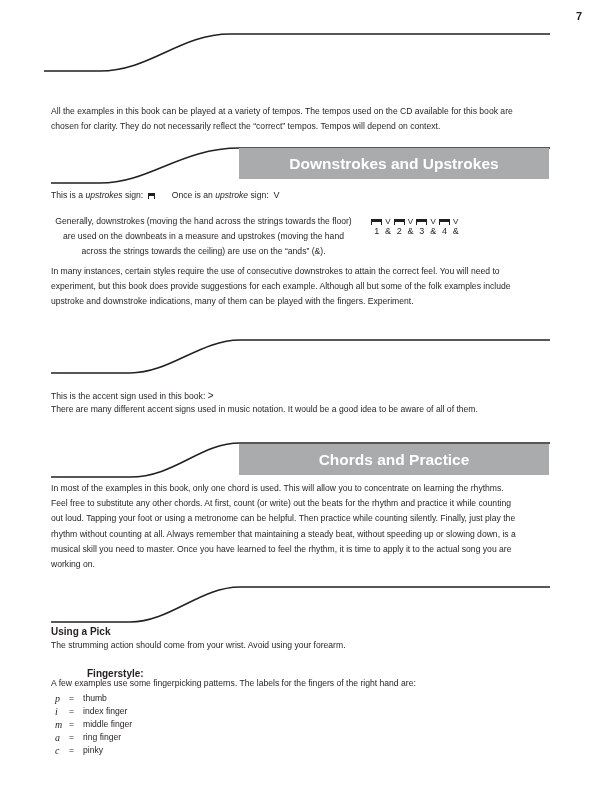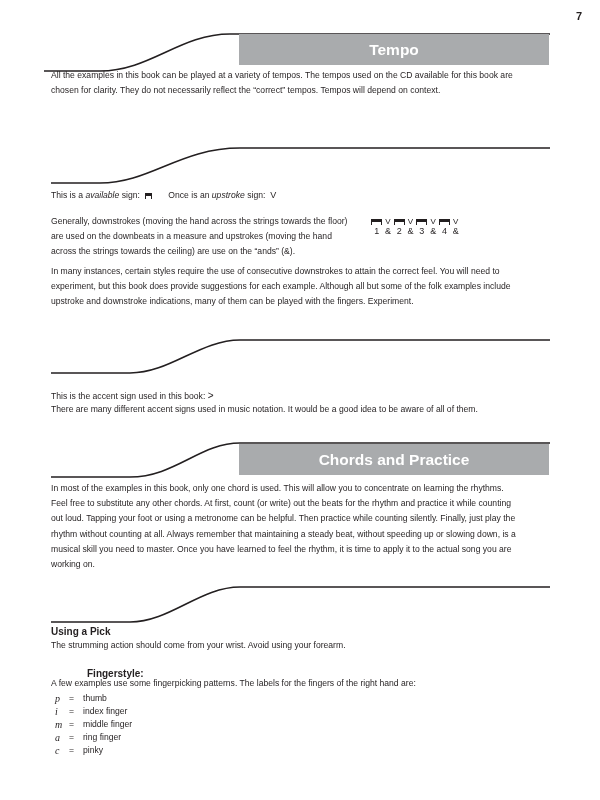--- a/index.html
+++ b/index.html
@@ -27,37 +27,37 @@
 </style>
 </head>
 <body>
 
 <div class="page-number">7</div>
 
 <div class="header" style="top:28px;">
   <svg class="swoosh" width="600" height="50">
     <path d="M44 43 L100 43 C150 43 180 6 230 6 L550 6" fill="none" stroke="#231f20" stroke-width="1.6"></path>
   </svg>
-  <div class="bar" style="top:6px;">Tempo</div>
 </div>
-<div class="para" style="top:68px; width:470px;">All the examples in this book can be played at a variety of tempos. The tempos used on the CD available for this book are chosen for clarity. They do not necessarily reflect the “correct” tempos. Tempos will depend on context.</div>
+<div class="para" style="top:104px; width:470px;">All the examples in this book can be played at a variety of tempos. The tempos used on the CD available for this book are chosen for clarity. They do not necessarily reflect the “correct” tempos. Tempos will depend on context.</div>
 
 <div class="header" style="top:140px;">
   <svg class="swoosh" width="600" height="50">
     <path d="M51 43 L100 43 C150 43 180 8 240 8 L550 8" fill="none" stroke="#231f20" stroke-width="1.6"></path>
   </svg>
+  <div class="bar" style="top:8px;">Downstrokes and Upstrokes</div>
 </div>
 <div class="para" style="top:188px; width:500px;">
-  <span>This is a </span><em>available</em><span> sign:</span>
+  <span>This is a </span><em>upstrokes</em><span> sign:</span>
   &nbsp;<span class="down-sign"></span>
   &nbsp;&nbsp;&nbsp;&nbsp;&nbsp;
   <span>Once is an </span><em>upstroke</em><span> sign:</span>
   &nbsp;<span class="up-sign">V</span>
 </div>
-<div class="para" style="top:214px; width:305px;">Generally, downstrokes (moving the hand across the strings towards the floor) are used on the downbeats in a measure and upstrokes (moving the hand across the strings towards the ceiling) are use on the “ands” (&amp;).</div>
+<div class="para" style="top:214px; width:305px;text-align:center;">Generally, downstrokes (moving the hand across the strings towards the floor) are used on the downbeats in a measure and upstrokes (moving the hand across the strings towards the ceiling) are use on the “ands” (&amp;).</div>
 <div class="strokes">
   <div class="row1" id="count-signs"><span><span class="down-sign"></span></span><span>V</span><span><span class="down-sign"></span></span><span>V</span><span><span class="down-sign"></span></span><span>V</span><span><span class="down-sign"></span></span><span>V</span></div>
   <div class="row2" id="count-labels"><span>1</span><span>&amp;</span><span>2</span><span>&amp;</span><span>3</span><span>&amp;</span><span>4</span><span>&amp;</span></div>
 </div>
 <div class="para" style="top:264px; width:470px;">In many instances, certain styles require the use of consecutive downstrokes to attain the correct feel. You will need to experiment, but this book does provide suggestions for each example. Although all but some of the folk examples include upstroke and downstroke indications, many of them can be played with the fingers.  Experiment.</div>
 
 <div class="header" style="top:335px;">
   <svg class="swoosh" width="600" height="50">
     <path d="M51 38 L130 38 C170 38 200 5 240 5 L550 5" fill="none" stroke="#231f20" stroke-width="1.6"></path>
   </svg>

